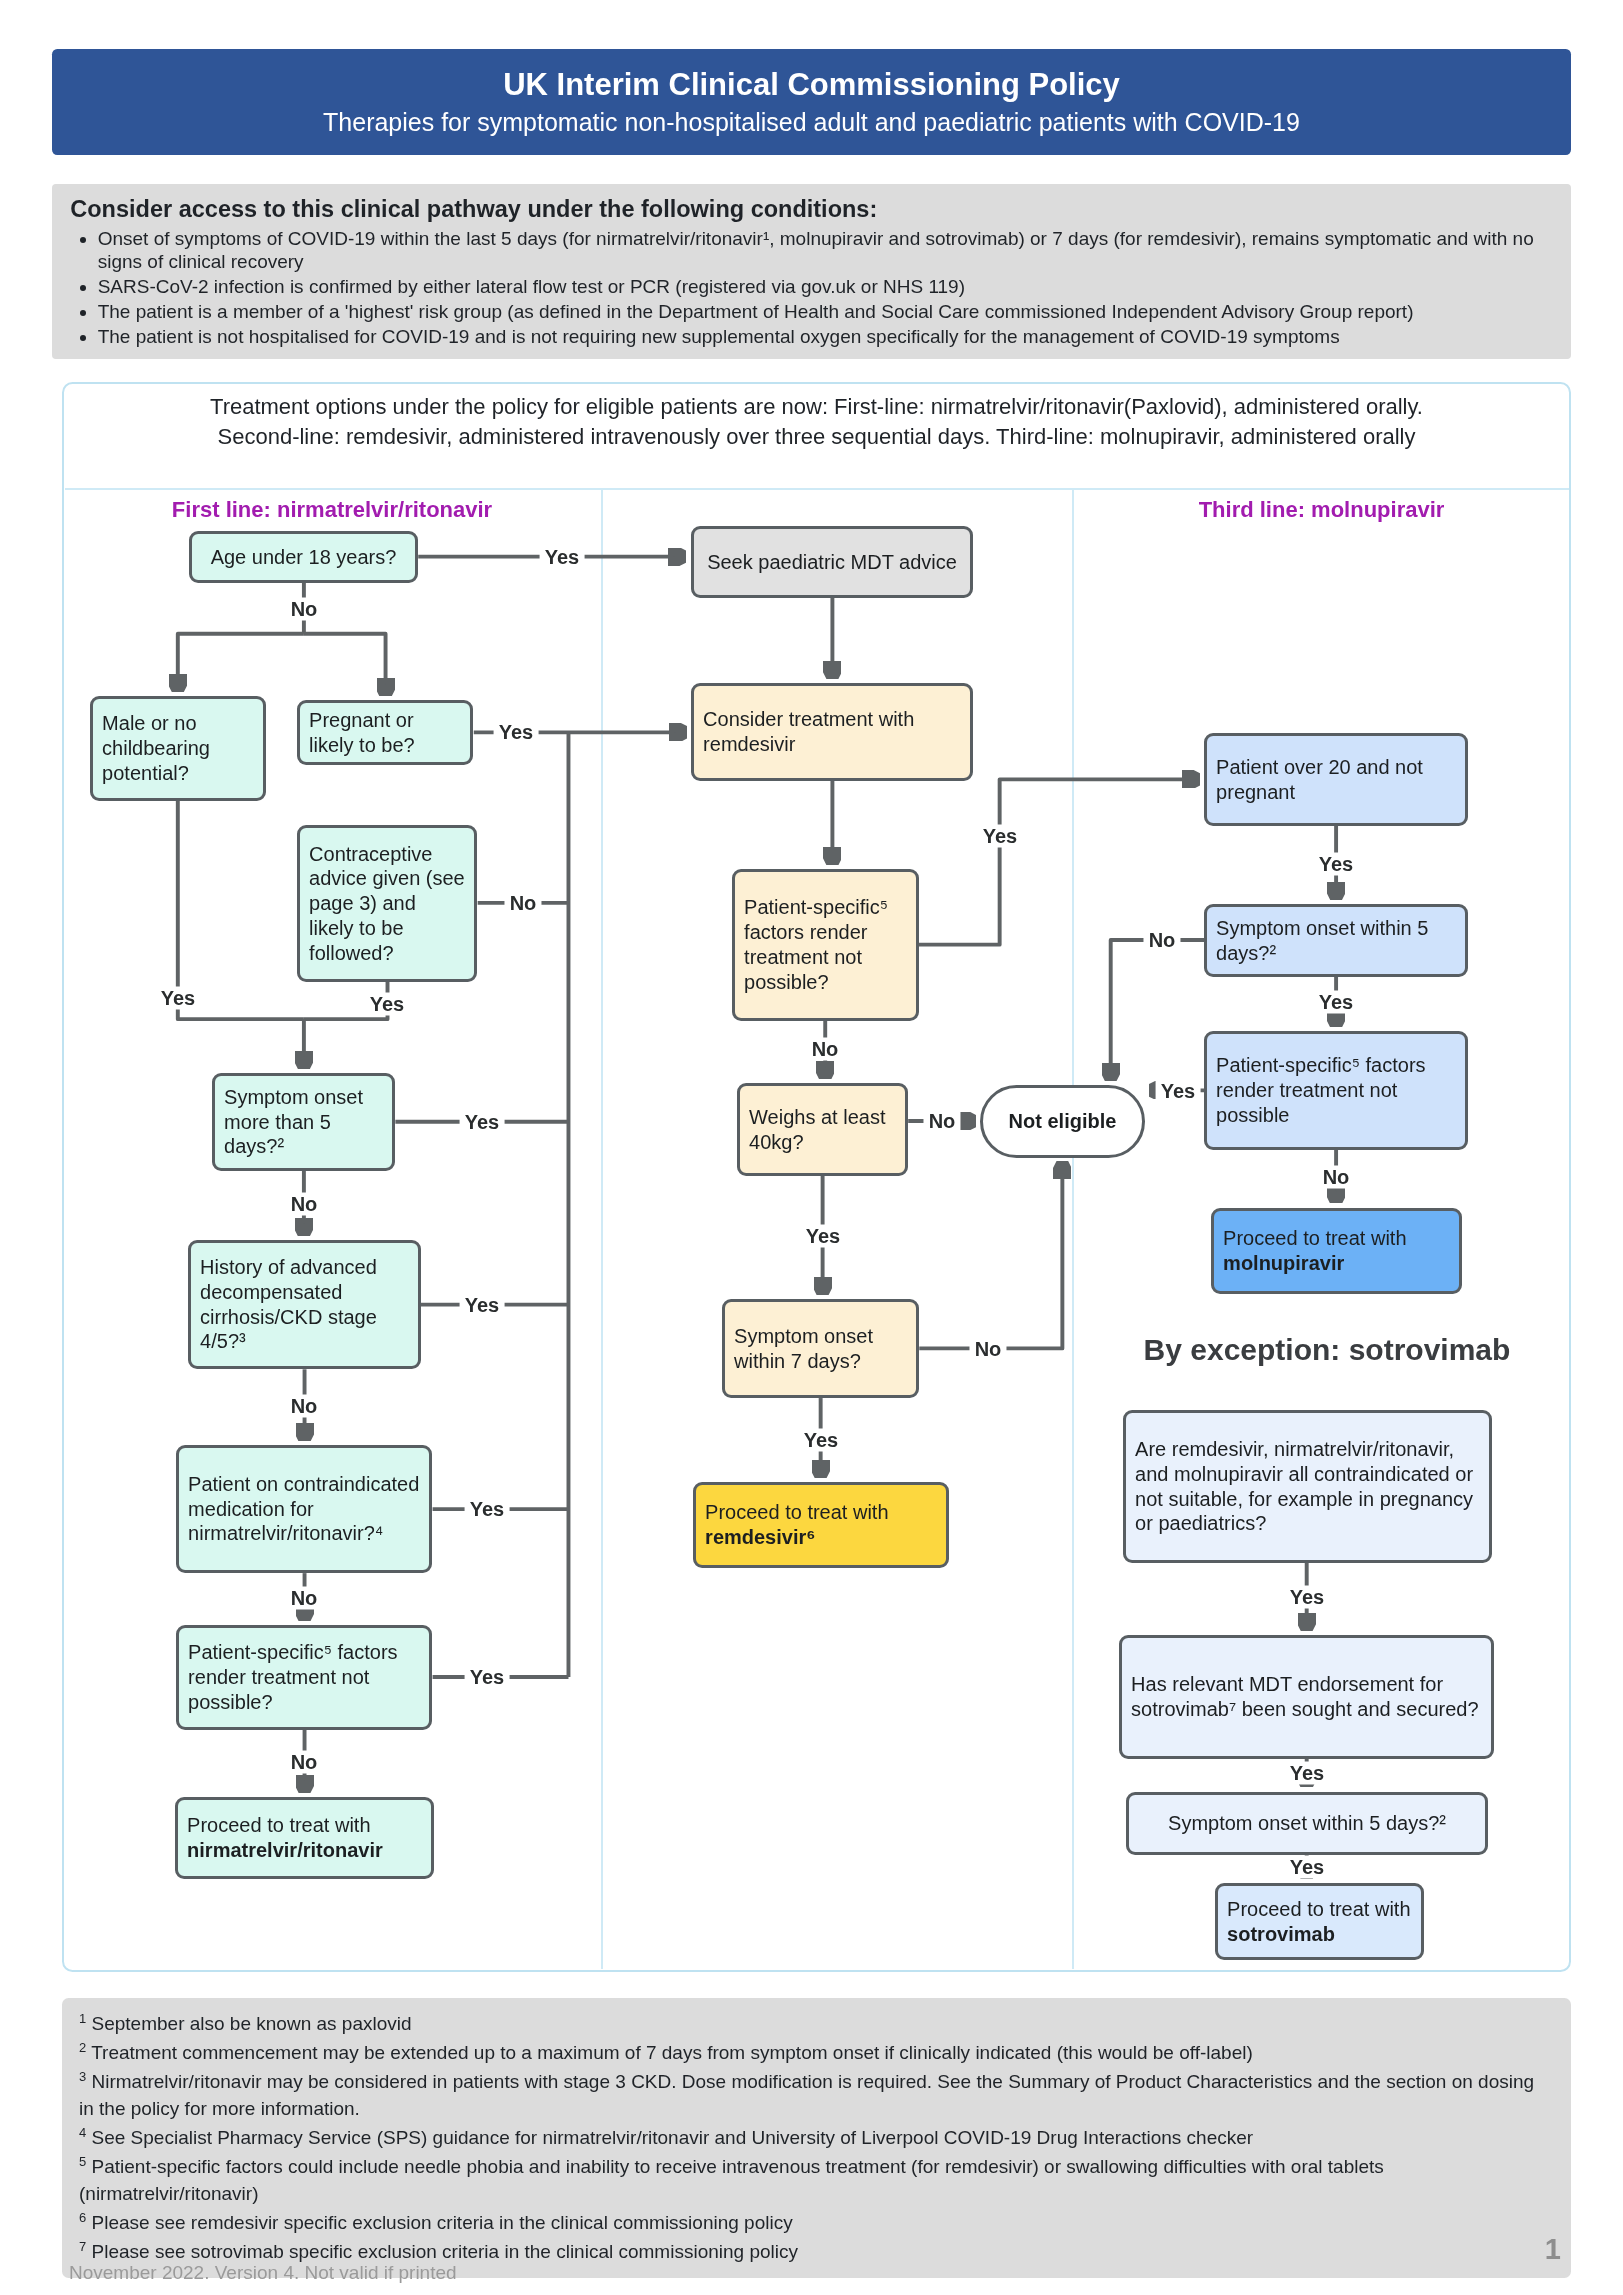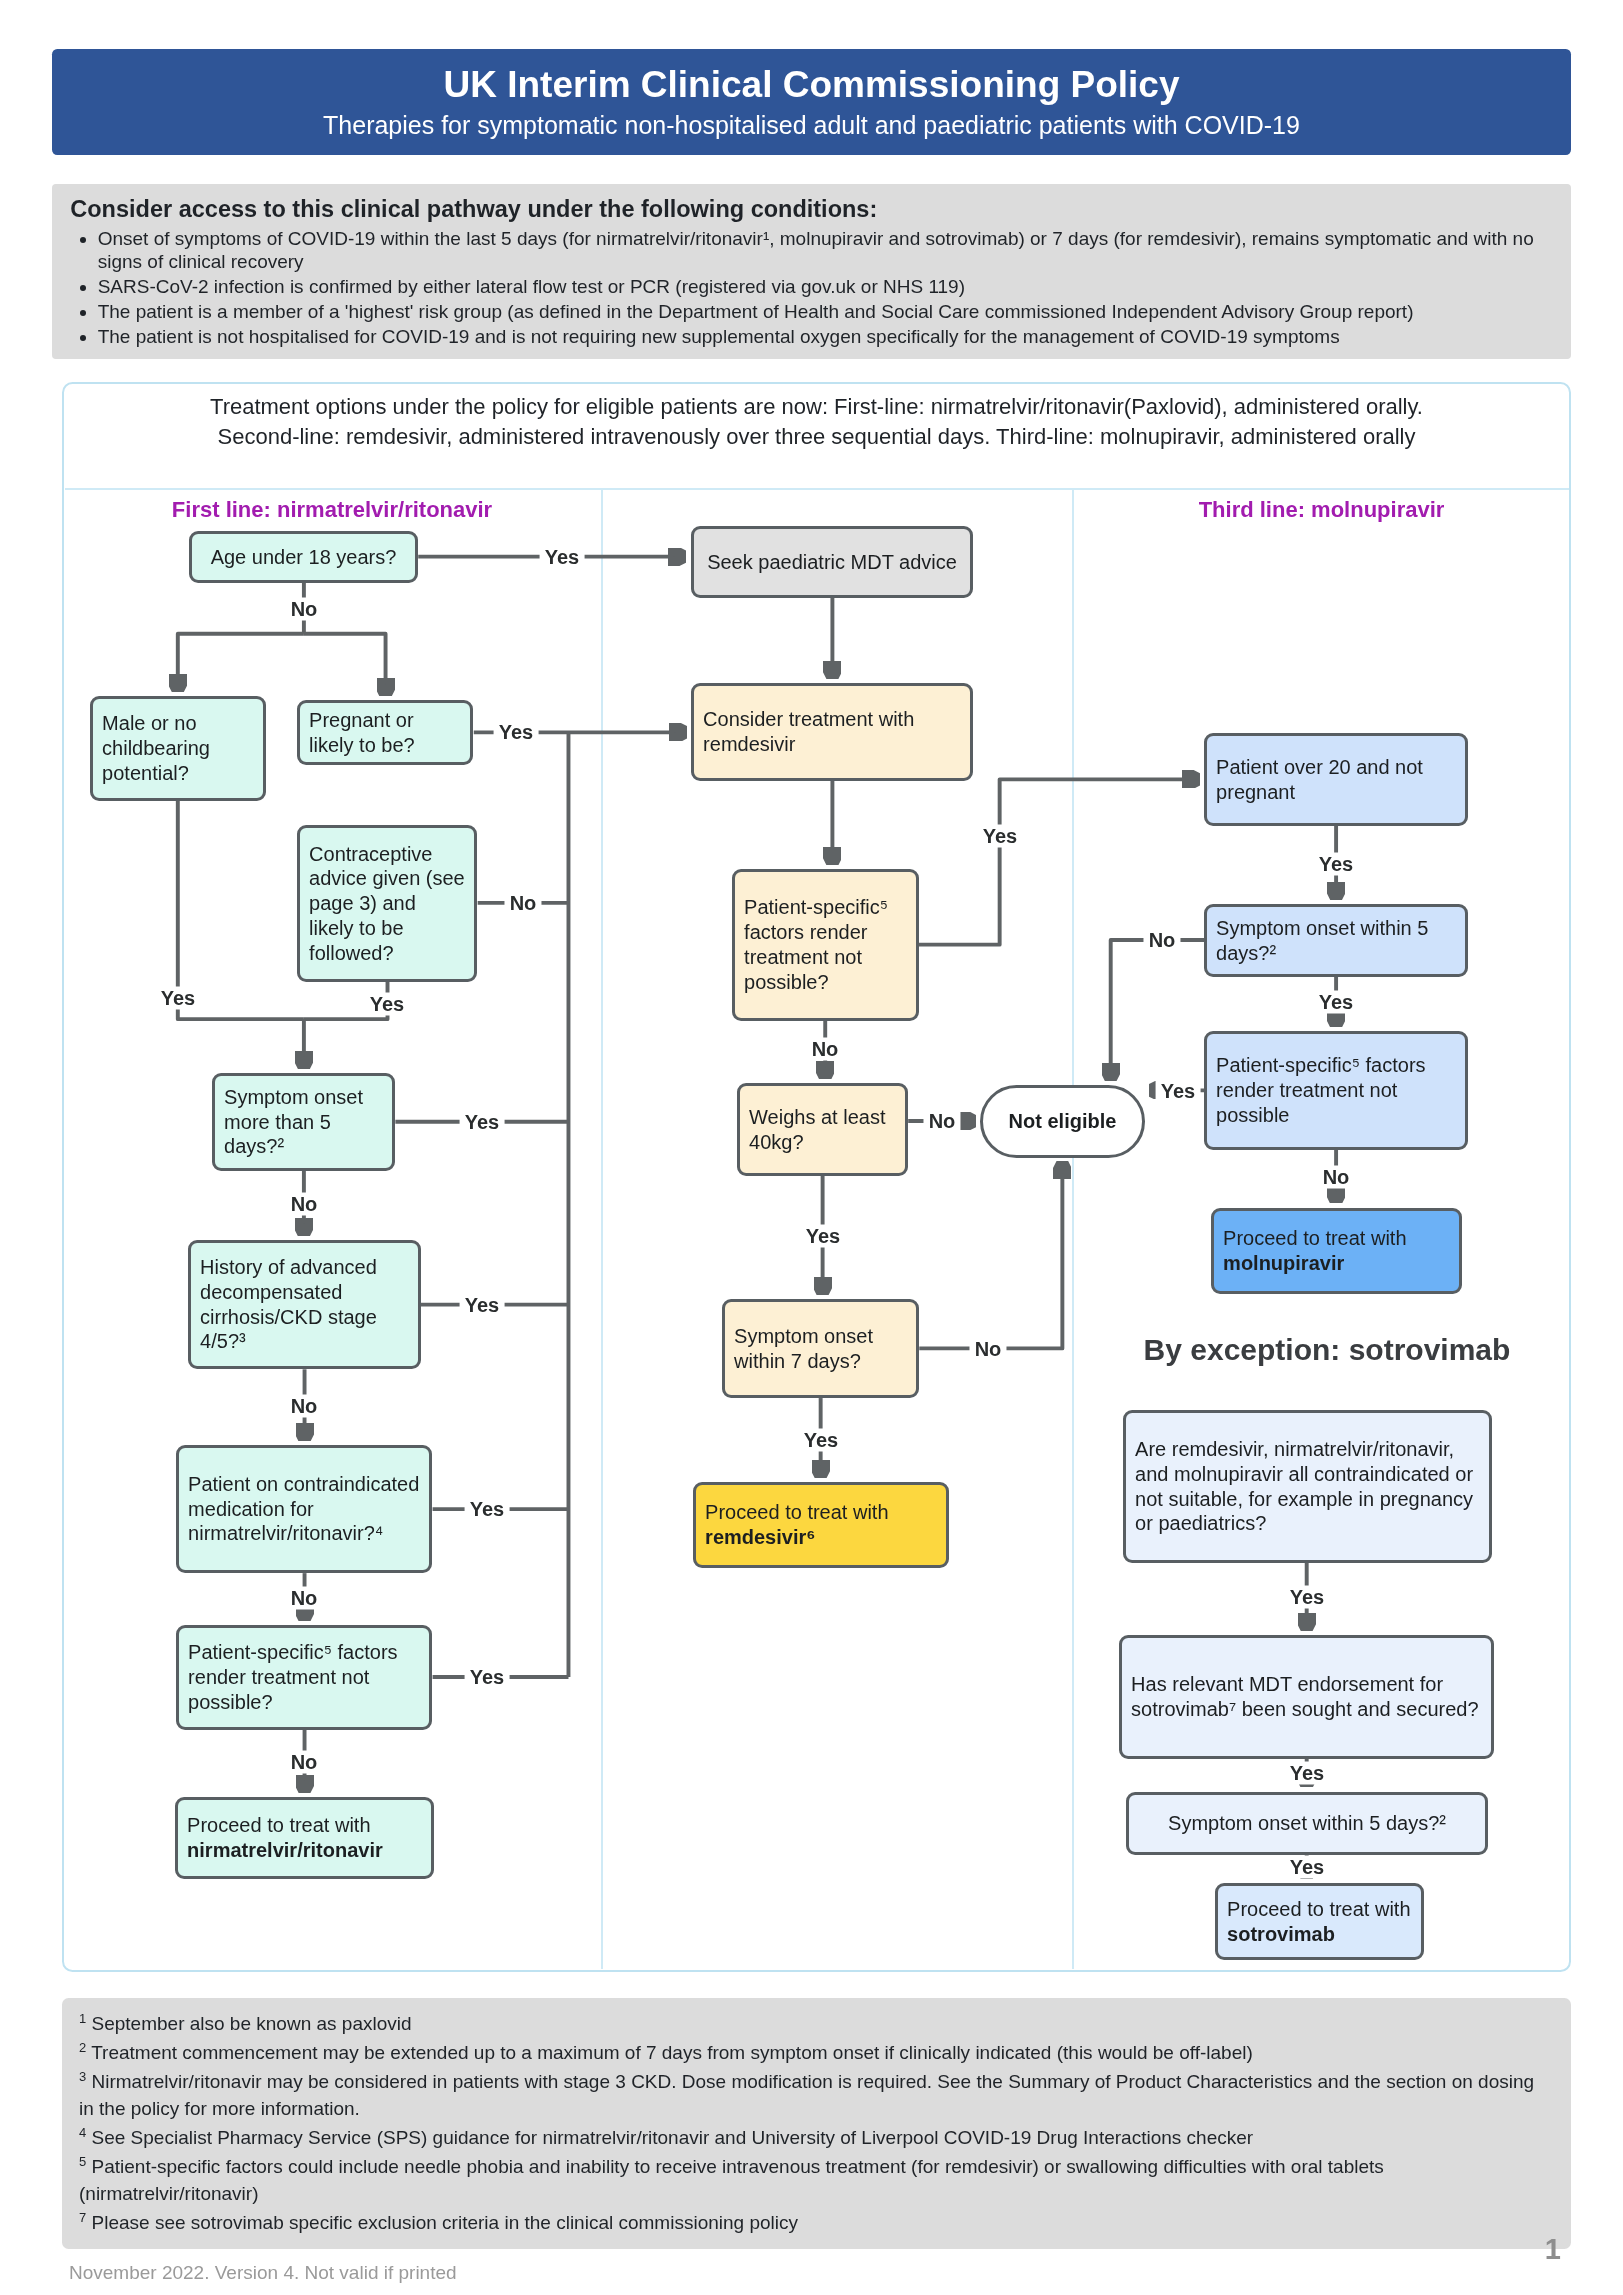--- a/index.html
+++ b/index.html
@@ -11,21 +11,21 @@
   html,body{margin:0;padding:0;background:#fff;}
   #page{position:relative;width:1623px;height:2295px;background:#fff;
         font-family:"Liberation Sans", sans-serif;color:#1f2328;overflow:hidden;}
 
   .abs{position:absolute;}
 
   
   .hdr{left:52px;top:49px;width:1519px;height:106px;background:var(--header_blue);
        border-radius:5.2px;display:flex;flex-direction:column;justify-content:center;
        align-items:center;color:#fff;text-align:center;}
-  .hdr h1{margin:0 0 6.5px 0;font-size:37px;line-height:1.1;}
+  .hdr h1{margin:0 0 6.5px 0;font-size:31px;line-height:1.1;}
   .hdr h2{margin:0;font-size:25px;font-weight:400;line-height:1.1;}
 
   
   .cond{left:52px;top:184px;width:1519px;height:175px;background:var(--footnote_bg);
         border-radius:3.9px;box-sizing:border-box;padding:9.1px 18.3px;}
   .cond .chead{font-size:23.5px;font-weight:700;margin:2.6px 0 3.9px 0;}
   .cond ul{margin:0;padding-left:27.4px;}
   .cond li{font-size:19px;line-height:1.22;margin:2px 0;}
 
   
@@ -250,20 +250,21 @@
   <div class="elabel" style="left:1307px;top:1597px;">Yes</div>
   <div class="elabel" style="left:1307px;top:1773px;">Yes</div>
   <div class="elabel" style="left:1307px;top:1867px;">Yes</div>
 
   <div class="abs fnote">
     <div class="fline"><sup>1</sup><span> September also be known as paxlovid</span></div>
     <div class="fline"><sup>2</sup><span> Treatment commencement may be extended up to a maximum of 7 days from symptom onset if clinically indicated (this would be off-label)</span></div>
     <div class="fline"><sup>3</sup><span> Nirmatrelvir/ritonavir may be considered in patients with stage 3 CKD. Dose modification is required. See the Summary of Product Characteristics and the section on dosing in the policy for more information.</span></div>
     <div class="fline"><sup>4</sup><span> See Specialist Pharmacy Service (SPS) guidance for nirmatrelvir/ritonavir and University of Liverpool COVID-19 Drug Interactions checker</span></div>
     <div class="fline"><sup>5</sup><span> Patient-specific factors could include needle phobia and inability to receive intravenous treatment (for remdesivir) or swallowing difficulties with oral tablets (nirmatrelvir/ritonavir)</span></div>
+    <div class="fline"><sup>6</sup><span> Please see remdesivir specific exclusion criteria in the clinical commissioning policy</span></div>
     <div class="fline"><sup>7</sup><span> Please see sotrovimab specific exclusion criteria in the clinical commissioning policy</span></div>
   </div>
 
   <div class="abs footer-note">November 2022. Version 4. Not valid if printed</div>
   <div class="abs pageno">1</div>
 
 </div>
 
 
 </body></html>

